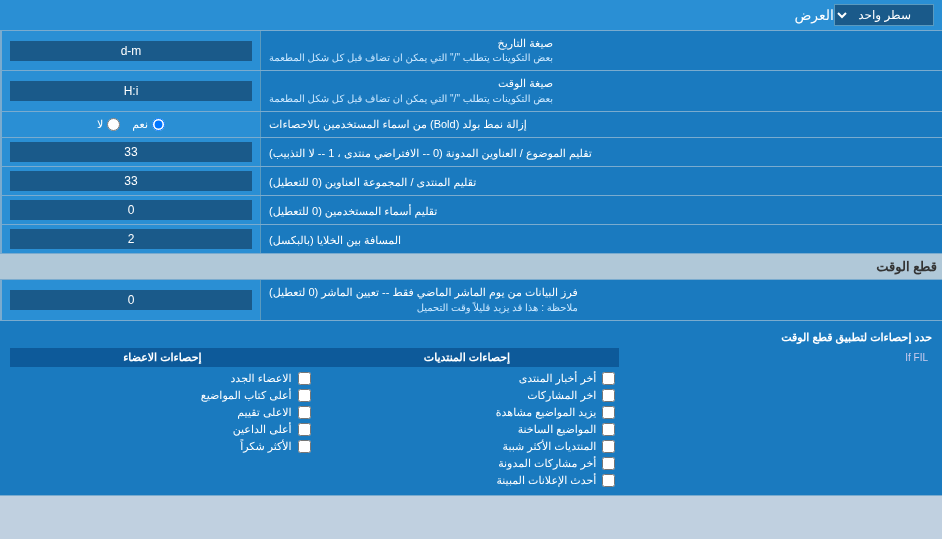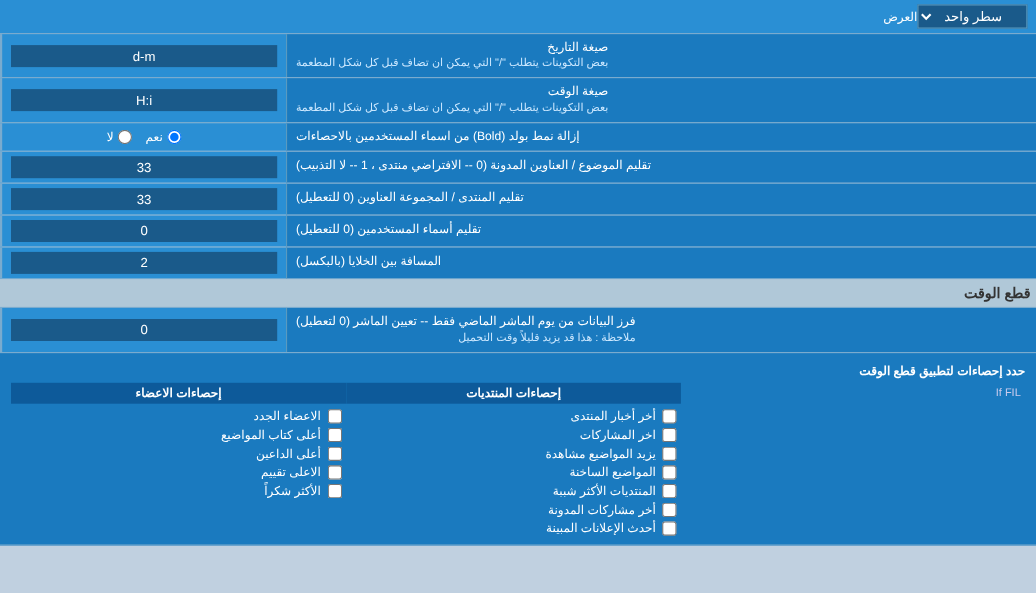--- a/index.html
+++ b/index.html
@@ -21,21 +21,21 @@
     .label-cell {
       flex: 1;
       background: #1a7abf;
       color: #fff;
       padding: 5px 8px;
       text-align: right;
       font-size: 11px;
       line-height: 1.4;
       border-left: 1px solid #5a9abf;
       display: flex;
-      align-items: center;
+      align-items: flex-end;
       justify-content: flex-end;
     }
 
     .label-cell small {
       font-size: 10px;
       color: #cce8ff;
       display: block;
     }
 
     .input-cell {
@@ -120,21 +120,21 @@
       align-items: center;
       padding: 4px 8px;
       background: #2a8fd4;
       border-bottom: 1px solid #7aabce;
     }
 
     .top-label {
       flex: 1;
       color: #fff;
       text-align: right;
-      font-size: 11px;
+      font-size: 14px;
     }
 
     .top-select {
       background: #1a5a8a;
       color: #fff;
       border: 1px solid #5a9abf;
       padding: 2px 18px 2px 6px;
       font-size: 12px;
       direction: rtl;
     }
@@ -283,26 +283,26 @@
       <div class="checkbox-item">
         <input type="checkbox" style="">
         <span>الاعضاء الجدد</span>
       </div>
       <div class="checkbox-item">
         <input type="checkbox" style="">
         <span>أعلى كتاب المواضيع</span>
       </div>
       <div class="checkbox-item">
         <input type="checkbox" style="">
+        <span>الاعلى تقييم</span>
+      </div>
+      <div class="checkbox-item">
+        <input type="checkbox" style="">
         <span>أعلى الداعين</span>
       </div>
       <div class="checkbox-item">
         <input type="checkbox" style="">
-        <span>الاعلى تقييم</span>
-      </div>
-      <div class="checkbox-item">
-        <input type="checkbox" style="">
         <span>الأكثر شكراً</span>
       </div>
     </div>
 
   </div>
 </div>
 
 </body></html>

